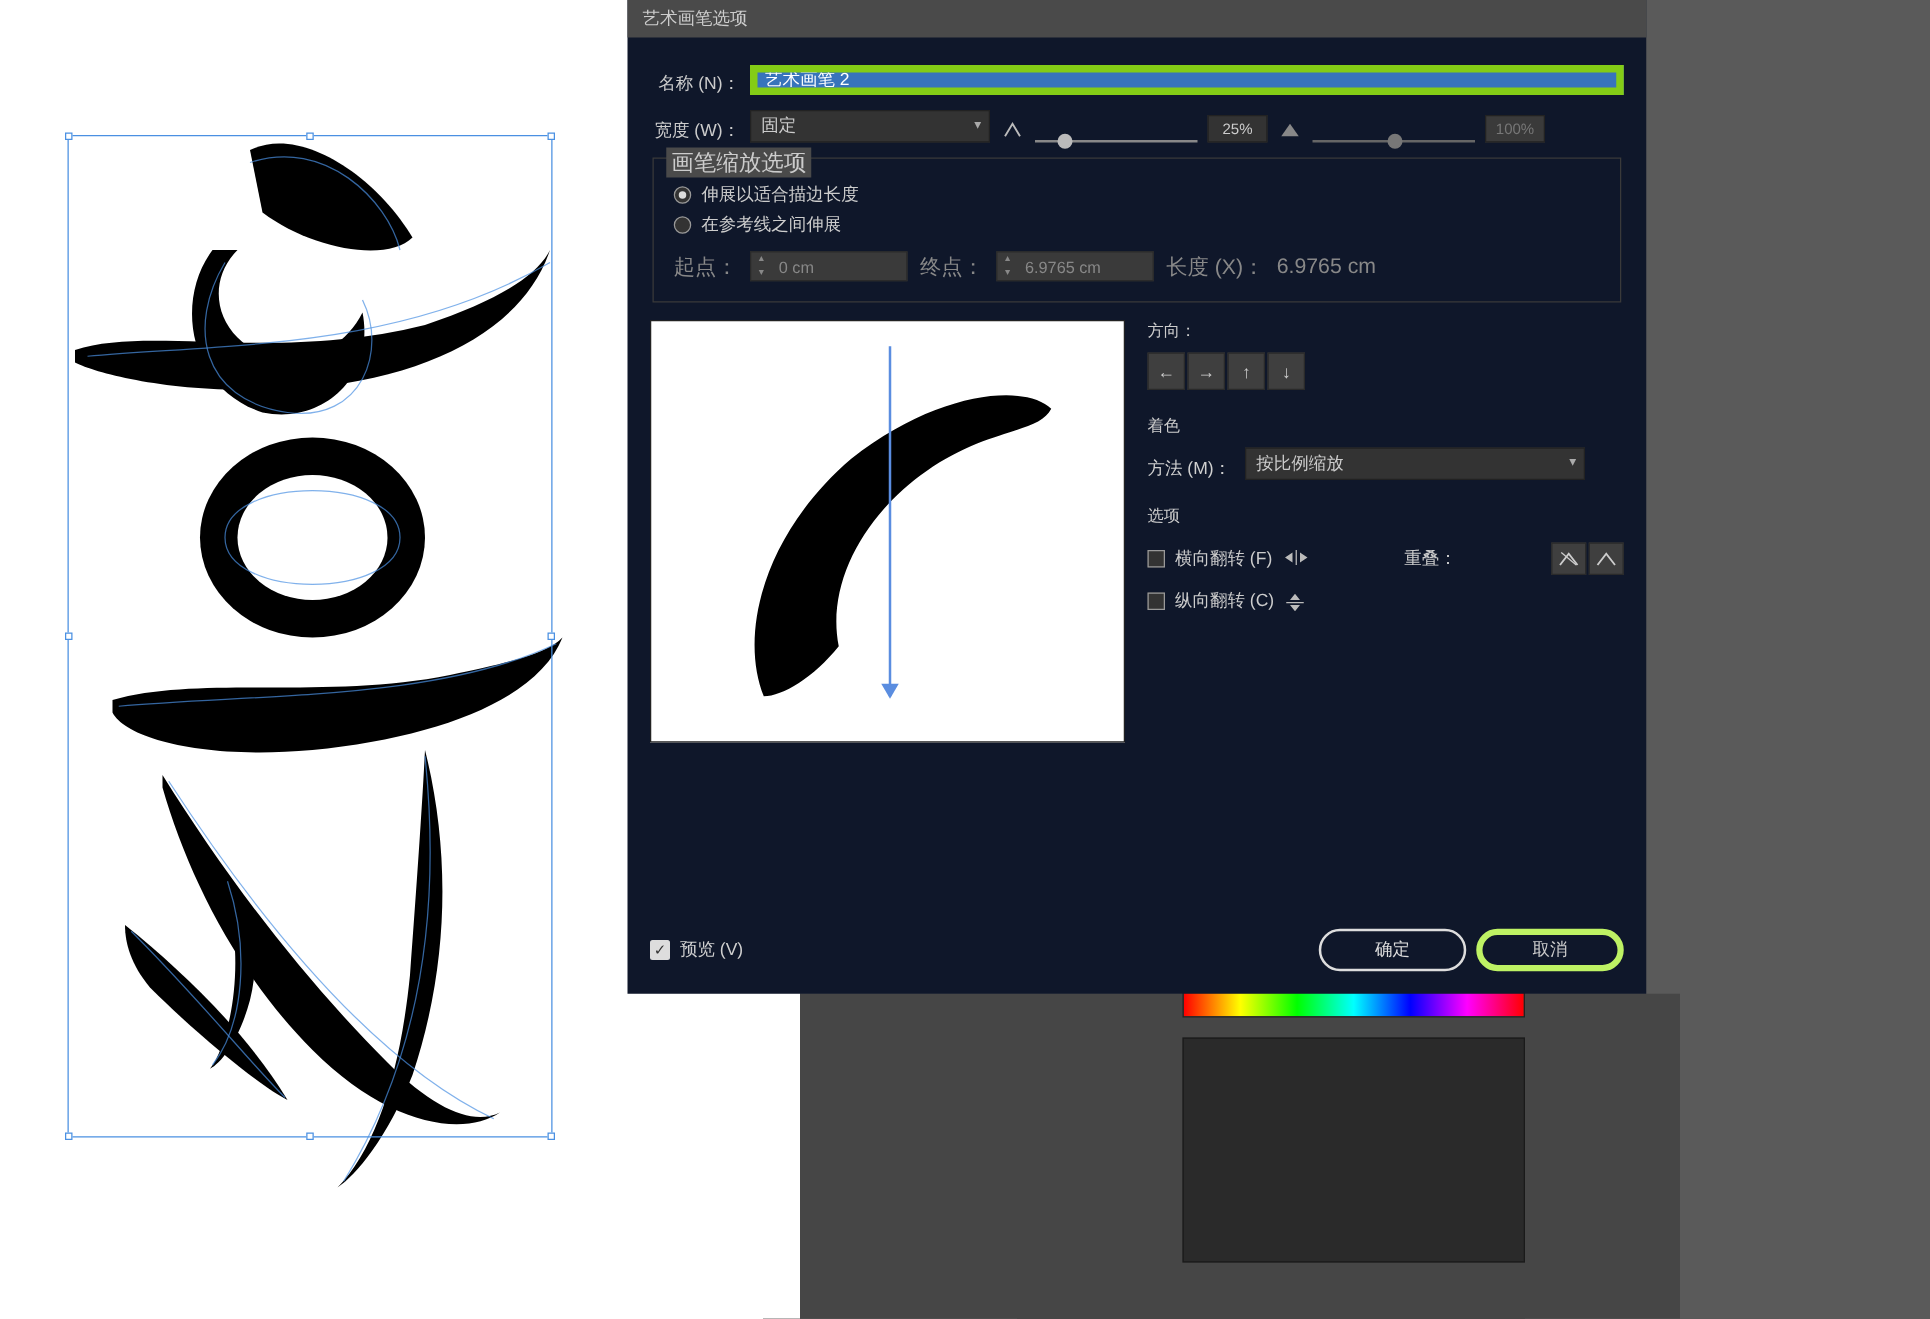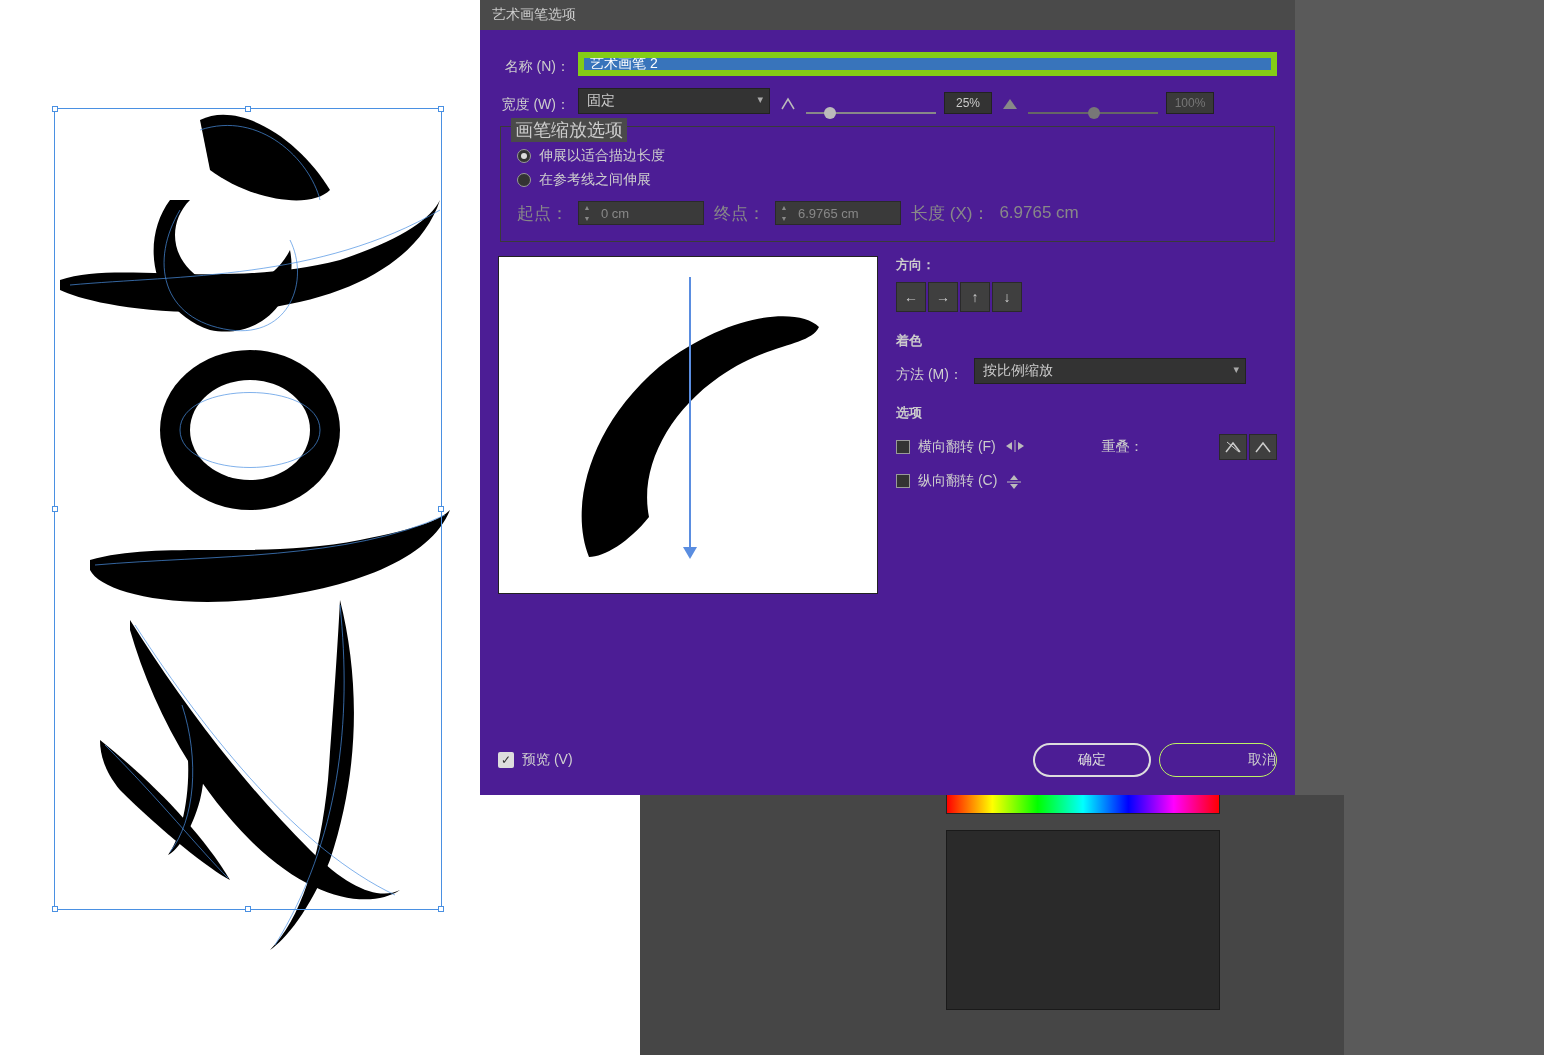--- a/index.html
+++ b/index.html
@@ -3,21 +3,21 @@
 <meta charset="utf-8">
 <style>
 * { box-sizing: border-box; margin: 0; padding: 0; font-family: "Microsoft YaHei", sans-serif; }
 body { width: 1544px; height: 1055px; background: #5a5a5a; position: relative; overflow: hidden; }
 .canvas-area { position: absolute; left: 0; top: 0; width: 640px; height: 1055px; background: #fff; }
 .canvas-content { position: relative; width: 100%; height: 100%; }
 .sel-box { position: absolute; left: 54px; top: 108px; width: 388px; height: 802px; border: 1px solid #4a90e2; pointer-events: none; }
 .sel-handle { position: absolute; width: 6px; height: 6px; background: #fff; border: 1px solid #4a90e2; }
 .stroke-path { position: absolute; stroke: #4a90e2; stroke-width: 1; fill: none; opacity: 0.7; }
 
-.dialog { position: absolute; left: 480px; top: 0; width: 815px; height: 795px; background: #4c1d95; color: #d0d0d0; font-size: 14px; }
+.dialog { position: absolute; left: 502px; top: 0; width: 815px; height: 795px; background: #0f172a; color: #d0d0d0; font-size: 14px; }
 .dialog-title { padding: 6px 12px; background: #4a4a4a; color: #ccc; font-size: 14px; }
 .dialog-body { padding: 22px 18px; }
 .row { display: flex; align-items: flex-end; margin-bottom: 12px; gap: 8px; }
 .label { color: #ccc; min-width: 72px; text-align: right; }
 .text-input { flex: 1; background: #333; border: 6px solid #84cc16; color: #fff; padding: 3px 6px; font-size: 14px; height: 24px; }
 .text-input.selected { background: #3874bb; color: #fff; }
 .select { background: #333; border: 1px solid #222; color: #ccc; padding: 3px 22px 3px 8px; height: 26px; width: 192px; position: relative; }
 .select::after { content: "▾"; position: absolute; right: 6px; top: 4px; color: #aaa; font-size: 11px; }
 .slider-wrap { display: flex; align-items: center; gap: 6px; }
 .slider-track { width: 130px; height: 2px; background: #888; position: relative; }
@@ -38,39 +38,39 @@
 .param-label { color: #aaa; font-size: 17px; }
 .sub-row { display: flex; align-items: center; gap: 10px; margin-top: 12px; }
 
 .preview-section { display: flex; gap: 18px; margin-top: 6px; }
 .preview-box { width: 380px; height: 338px; background: #fff; border: 1px solid #222; position: relative; }
 .preview-arrow { position: absolute; left: 190px; top: 20px; width: 2px; height: 280px; background: #5a8de0; }
 .preview-arrow::after { content: ""; position: absolute; bottom: -2px; left: -6px; border-left: 7px solid transparent; border-right: 7px solid transparent; border-top: 12px solid #5a8de0; }
 
 .side-panel { flex: 1; }
 .panel-section { margin-bottom: 20px; }
-.panel-heading { color: #ccc; font-size: 13px; margin-bottom: 8px; font-weight: bold; }
+.panel-heading { color: #ccc; font-size: 13px; margin-bottom: 8px; }
 .dir-buttons { display: flex; gap: 2px; }
 .dir-btn { width: 30px; height: 30px; background: #3f3f3f; border: 1px solid #2a2a2a; display: flex; align-items: center; justify-content: center; color: #ccc; cursor: pointer; font-size: 14px; }
 .select-wide { width: 272px; }
 .color-swatch { width: 24px; height: 24px; background: #000; border: 1px solid #666; }
 .eyedropper { width: 20px; height: 20px; display: flex; align-items: center; justify-content: center; }
 .bulb { width: 18px; height: 18px; margin-left: auto; }
 .check-row { display: flex; align-items: center; gap: 8px; margin: 12px 0; color: #ccc; }
 .checkbox { width: 14px; height: 14px; border: 1px solid #999; background: #333; }
 .mini-flip-icon { width: 22px; height: 16px; }
 .overlap-btns { display: flex; gap: 2px; margin-left: auto; }
 .overlap-btn { width: 28px; height: 26px; background: #3f3f3f; border: 1px solid #2a2a2a; display: flex; align-items: center; justify-content: center; }
 
 .footer { position: absolute; left: 0; right: 0; bottom: 0; padding: 18px; display: flex; align-items: center; }
 .footer-left { display: flex; align-items: center; gap: 8px; }
 .check-filled { width: 16px; height: 16px; background: #ddd; display: flex; align-items: center; justify-content: center; color: #333; font-size: 12px; border-radius: 2px; }
 .footer-right { margin-left: auto; display: flex; gap: 8px; }
 .btn { width: 118px; height: 34px; border: 2px solid #ddd; border-radius: 17px; background: transparent; color: #ddd; font-size: 14px; cursor: pointer; }
-.btn.secondary { border: 1px solid #bef264; color: #ccc; text-align: right; }
+.btn.secondary { border: 5px solid #bef264; color: #ccc; }
 
 .bg-panel { position: absolute; left: 640px; top: 795px; width: 704px; height: 260px; background: #464646; }
 .color-spectrum { position: absolute; left: 946px; top: 780px; width: 274px; height: 34px; background: linear-gradient(to right, #ff0000, #ffff00, #00ff00, #00ffff, #0000ff, #ff00ff, #ff0000); border: 1px solid #222; }
 .dark-panel { position: absolute; left: 946px; top: 830px; width: 274px; height: 180px; background: #2a2a2a; border: 1px solid #1a1a1a; }
 
 .disabled-label { color: #888; }
 </style>
 </head>
 <body>
 

